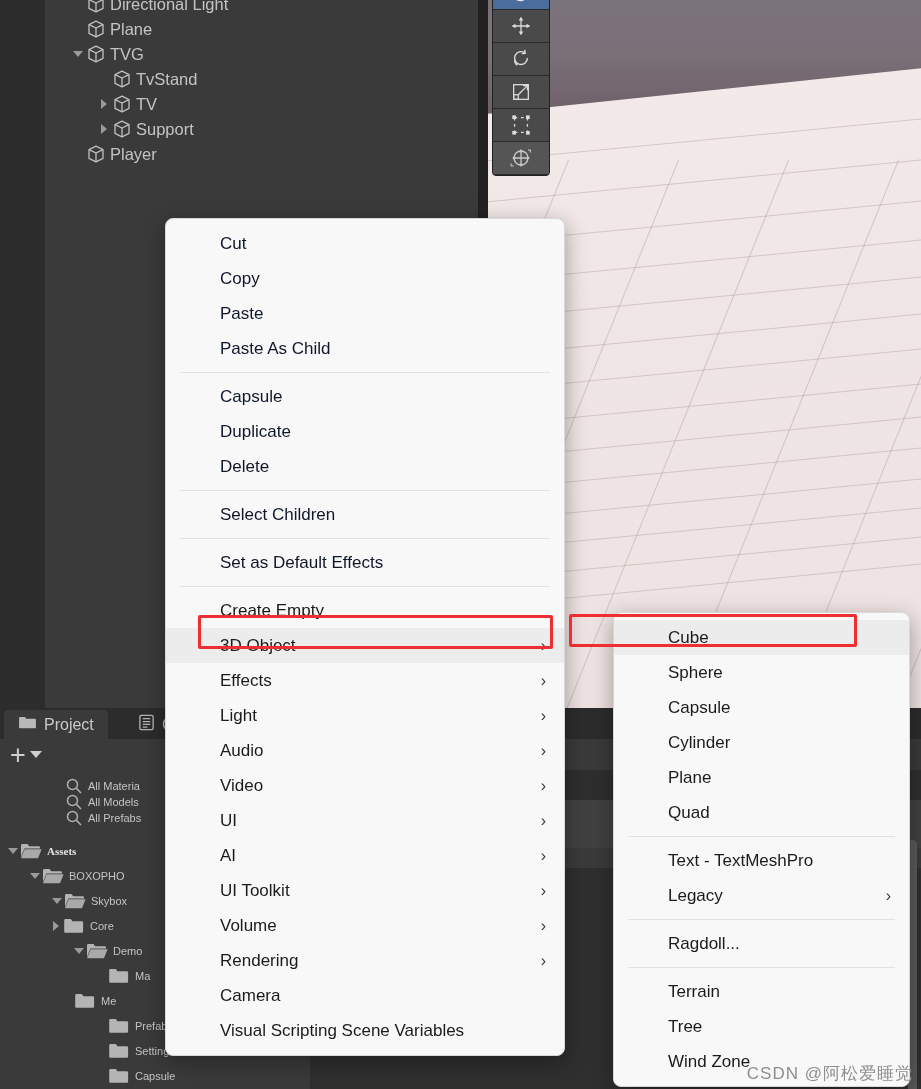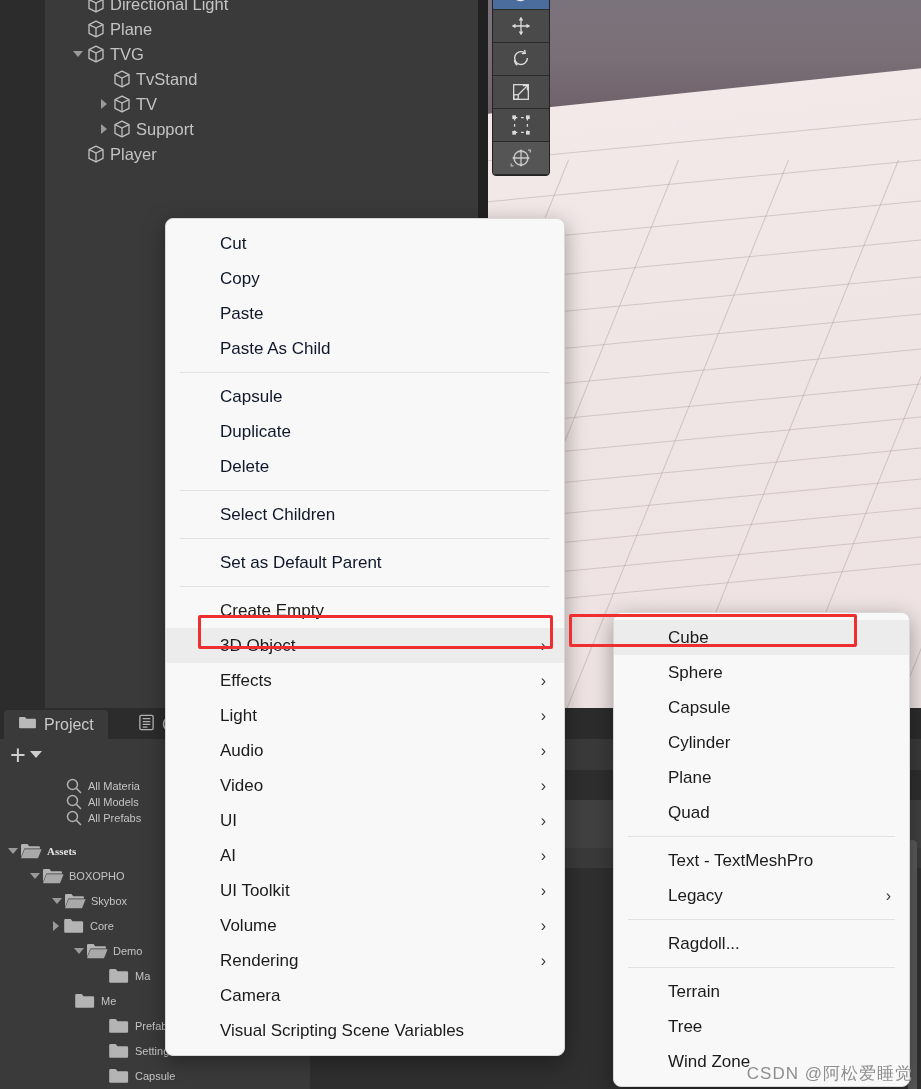--- a/index.html
+++ b/index.html
@@ -476,21 +476,21 @@
       </div>
       <div class="mi disabled">
         <span class="lbl">Delete</span>
       </div>
       <div class="msep"></div>
       <div class="mi disabled">
         <span class="lbl">Select Children</span>
       </div>
       <div class="msep"></div>
       <div class="mi disabled">
-        <span class="lbl">Set as Default Parent</span>
+        <span class="lbl">Set as Default Effects</span>
       </div>
       <div class="msep"></div>
       <div class="mi">
         <span class="lbl">Create Empty</span>
       </div>
       <div class="mi hl">
         <span class="lbl">3D Object</span>
         <span class="chev">›</span>
       </div>
       <div class="mi">

